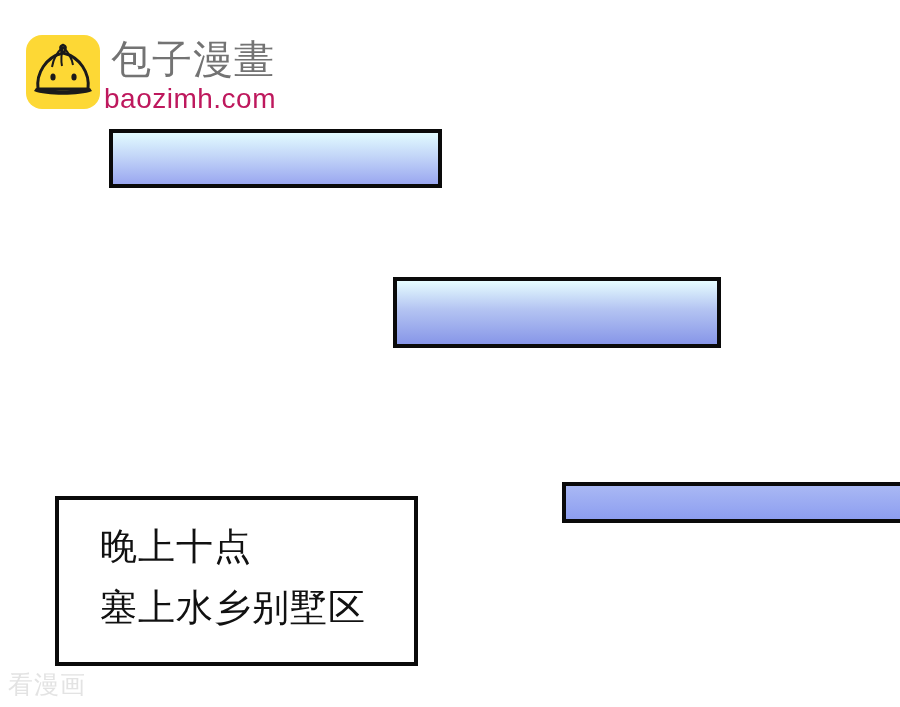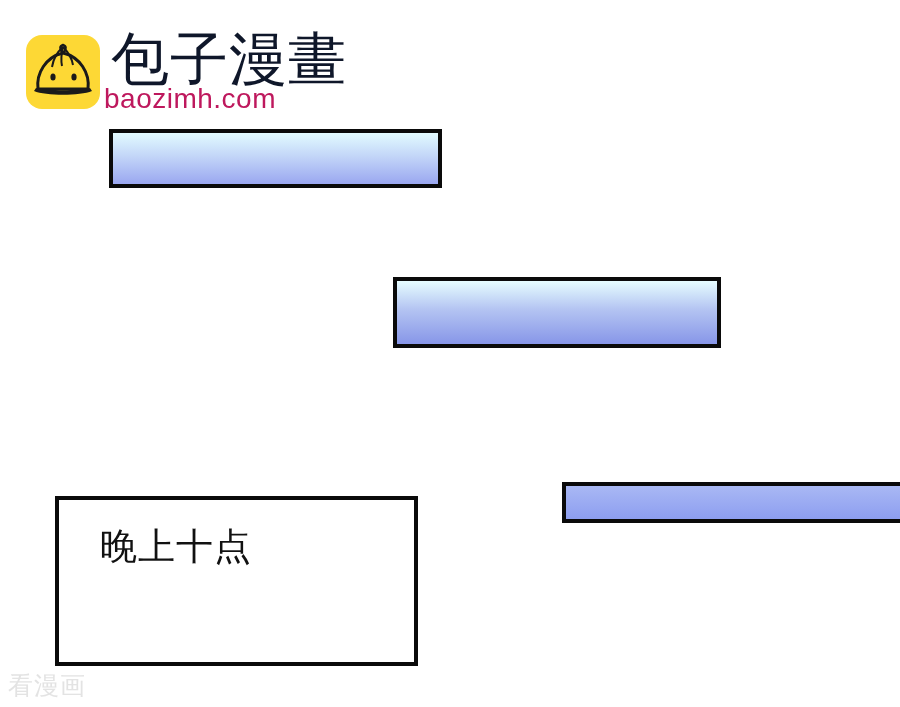--- a/index.html
+++ b/index.html
@@ -26,23 +26,23 @@
     height: 74px;
     border-radius: 16px;
     background: #fdd835;
     position: relative;
     overflow: hidden;
   }
   .brand-cn {
     position: absolute;
     left: 111px;
     top: 33px;
-    font-size: 58px;
+    font-size: 40px;
     line-height: 52px;
-    color: #0f172a;
+    color: #737373;
     letter-spacing: 1px;
     font-family: "DejaVu Sans", sans-serif;
   }
   .brand-url {
     position: absolute;
     left: 104px;
     top: 82px;
     font-size: 28px;
     line-height: 34px;
     color: #be185d;
@@ -83,21 +83,21 @@
   .line-1 { top: 25px; }
   .line-2 { top: 86px; }
   .watermark {
     position: absolute;
     left: 8px;
     top: 668px;
     font-size: 25px;
     line-height: 34px;
     color: #e3e3e3;
     letter-spacing: 1px;
-    font-family: Liberation Sans, sans-serif;
+    font-family: Liberation Serif, serif;
   }
 </style>
 </head>
 <body>
 
 <div>
   <div class="logo-wrap">
     <div class="logo-icon">
       <svg width="74" height="74" viewBox="0 0 74 74">
 
@@ -118,15 +118,16 @@
   <div class="brand-cn">包子漫畫</div>
   <div class="brand-url">baozimh.com</div>
 </div>
 
 <div class="panel-bar bar-1"></div>
 <div class="panel-bar bar-2"></div>
 <div class="panel-bar bar-3"></div>
 
 <div class="caption-box">
   <div class="caption-line line-1">晚上十点</div>
+  <div class="caption-line line-2">塞上水乡别墅区</div>
 </div>
 
 <div class="watermark">看漫画</div>
 
 </body></html>

